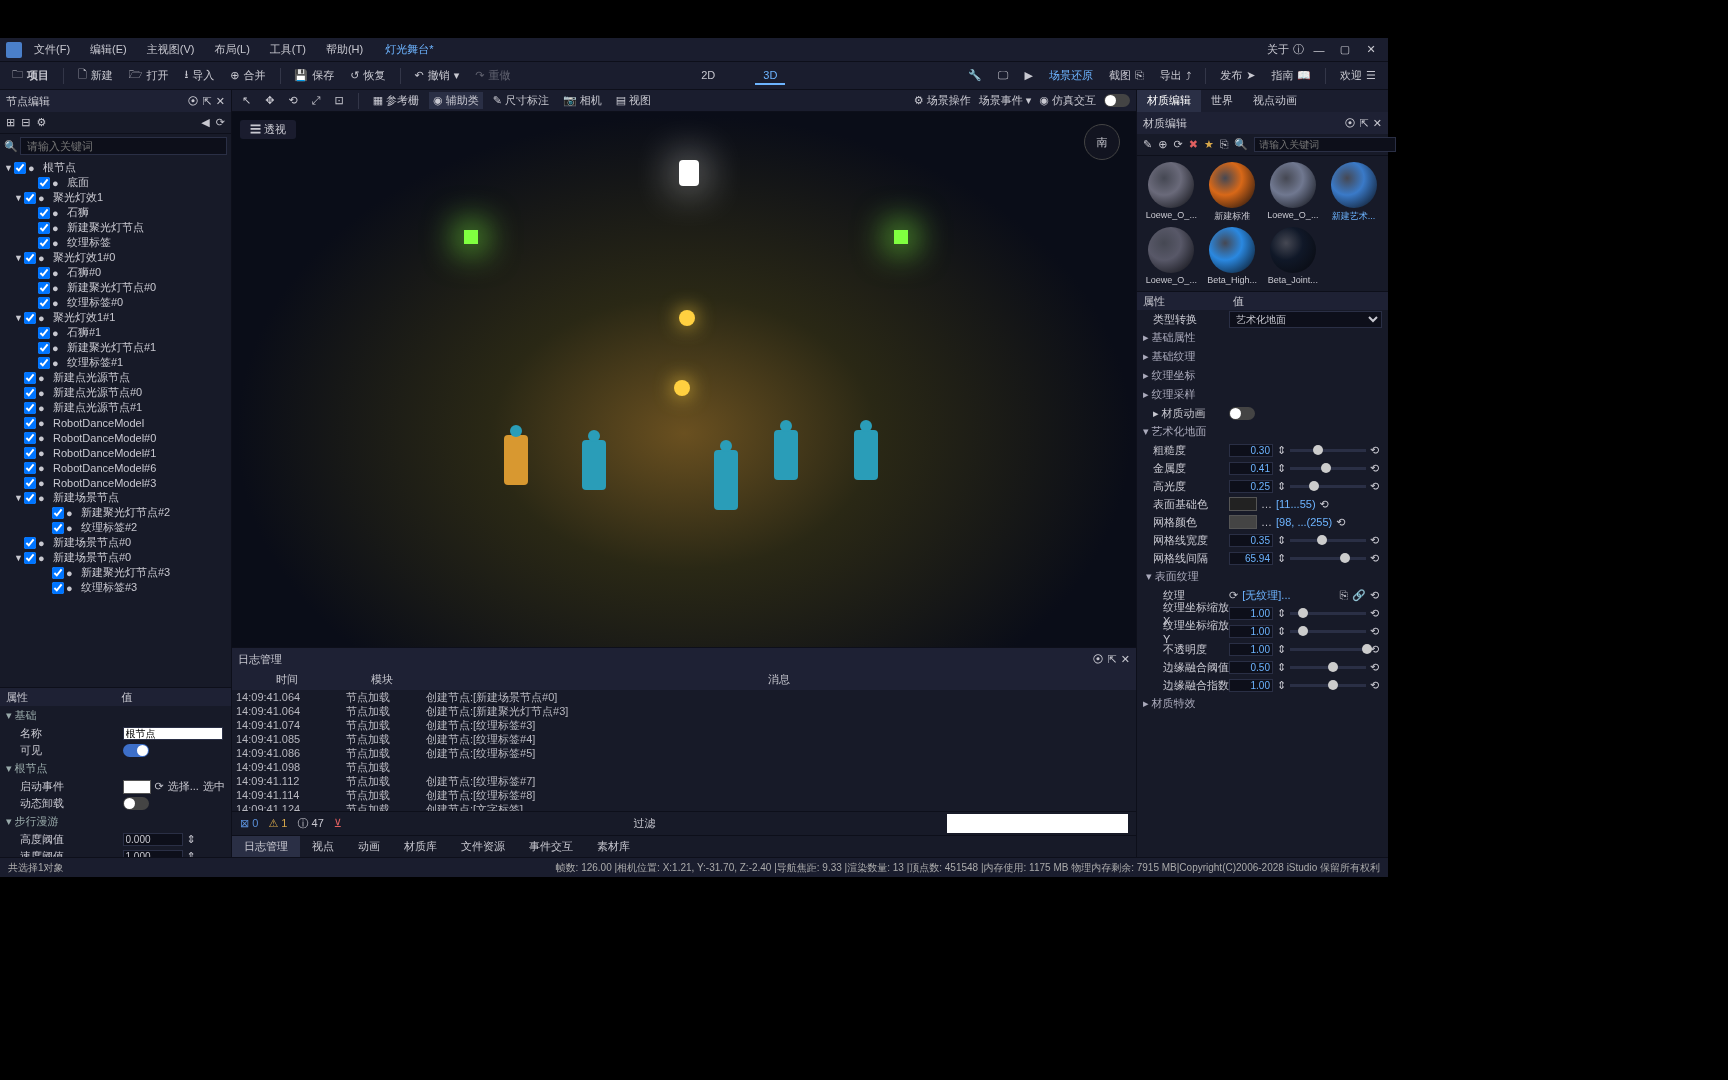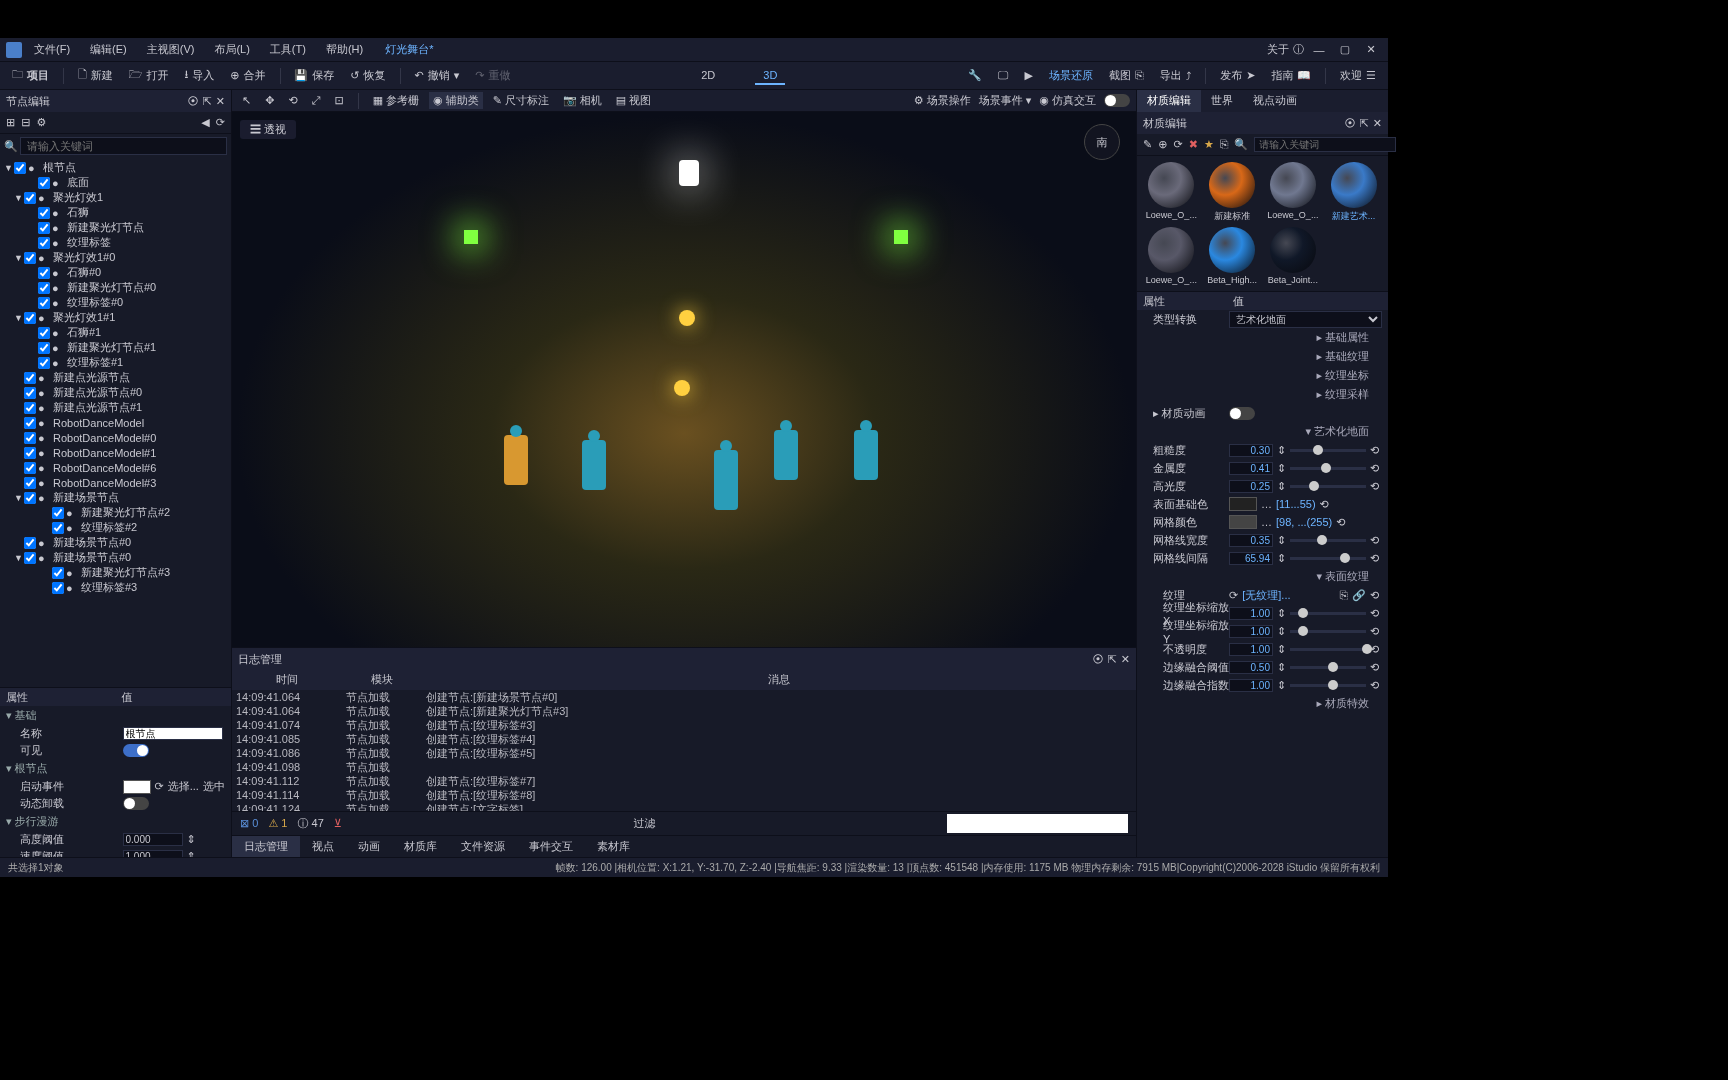--- a/index.html
+++ b/index.html
@@ -78,21 +78,21 @@
 .mat-sphere { width: 46px; height: 46px; border-radius: 50%; margin: 0 auto 2px; }
 .mat-item.sel .mat-lbl { color: #6db4ff; }
 .mat-lbl { font-size: 9px; overflow: hidden; text-overflow: ellipsis; white-space: nowrap; }
 .rprops { flex: 1; overflow-y: auto; border-top: 1px solid #0d0f1a; font-size: 11px; }
 .rprops .hdr2 { display: flex; background: #1e2134; height: 18px; }
 .rprops .hdr2 div:first-child { width: 90px; padding: 2px 6px; }
 .rprops .hdr2 div:last-child { flex: 1; padding: 2px 6px; }
 .rp-row { display: flex; align-items: center; padding: 1px 6px; height: 18px; }
 .rp-row .rlbl { width: 86px; padding-left: 10px; }
 .rp-row .rval { flex: 1; display: flex; align-items: center; gap: 4px; }
-.rp-grp { padding: 2px 19px; color: #aab; text-align: right; }
+.rp-grp { padding: 2px 6px; color: #aab; }
 .rp-row input.num { width: 44px; background: #0d0f1a; border: 1px solid #2a2f45; color: #6db4ff; font-size: 10px; text-align: right; padding: 0 2px; }
 .slider { flex: 1; height: 3px; background: #2a2f45; position: relative; }
 .slider .thumb { position: absolute; width: 10px; height: 10px; background: #ccc; border-radius: 50%; top: -4px; }
 .sel-dd { flex: 1; background: #0d0f1a; border: 1px solid #2a2f45; color: #c8c8d0; font-size: 10px; padding: 1px 2px; }
 .reset { width: 12px; cursor: pointer; }
 .statusbar { height: 20px; background: #1a1d2e; border-top: 1px solid #0d0f1a; display: flex; align-items: center; padding: 0 8px; font-size: 10px; color: #aaa; }
 .statusbar .sright { margin-left: auto; }
 </style>
 </head>
 <body>

